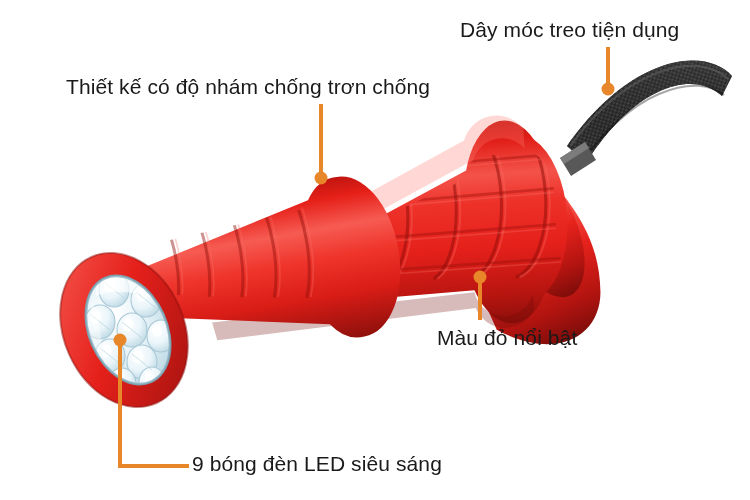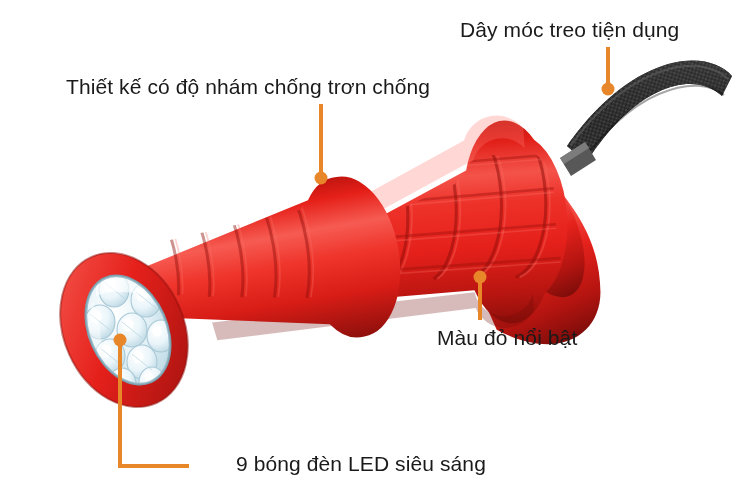--- a/index.html
+++ b/index.html
@@ -30,21 +30,21 @@
     font-size: 21px;
     font-weight: 400;
     letter-spacing: 0.1px;
     white-space: nowrap;
     line-height: 1.15;
     font-family: "Liberation Sans", sans-serif;
   }
   #label-grip   { left: 66px;  top: 75px; }
   #label-strap  { left: 460px; top: 18px; }
   #label-color  { left: 437px; top: 326px; }
-  #label-led    { left: 192px; top: 452px; margin-left: 44px; }
+  #label-led    { left: 192px; top: 452px; }
 </style>
 </head>
 <body>
 
 <div id="stage">
 
   <svg id="artwork" viewBox="0 0 750 500">
     <defs>
 
       <linearGradient id="bodyShade" x1="0" y1="0" x2="0" y2="1">

